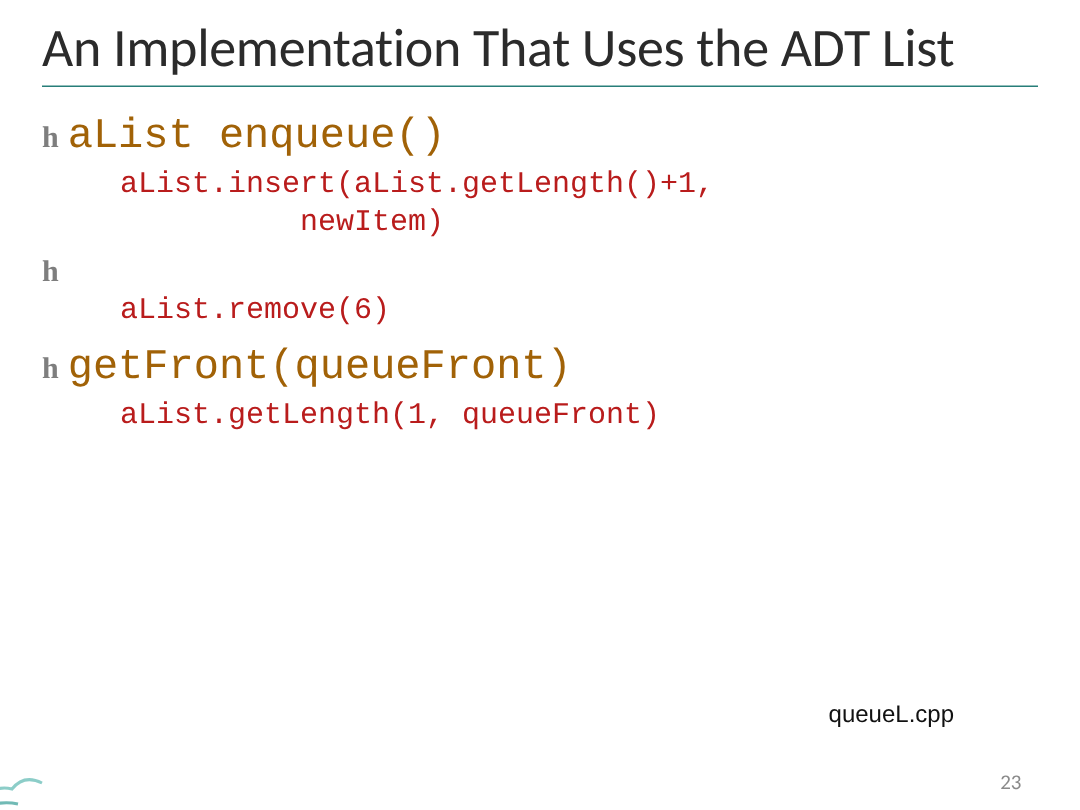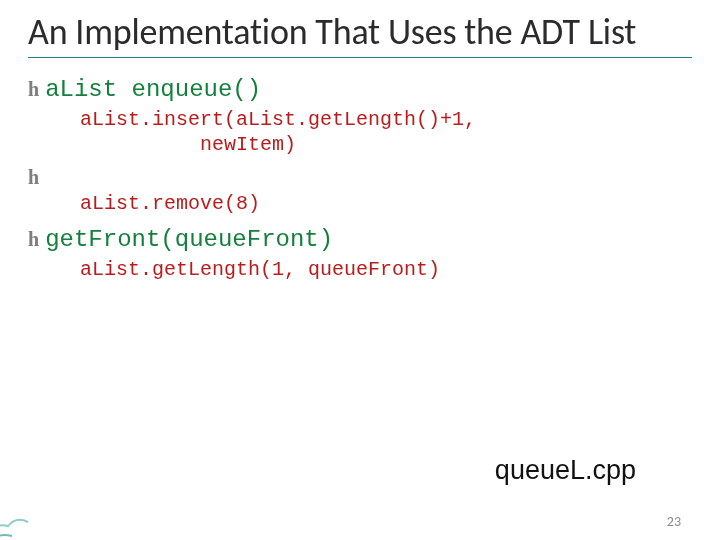--- a/index.html
+++ b/index.html
@@ -41,39 +41,39 @@
   .bullet {
     color: #7e7e7e;
     font-family: "Lucida Calligraphy", cursive;
     font-size: 20px;
     font-weight: bold;
     line-height: 1;
     padding-right: 2px;
   }
   .bullet-text {
     font-family: "Courier New", monospace;
-    font-size: 24px;
-    color: #15803d;
+    font-size: 28px;
+    color: #a16207;
   }
   .sub {
     font-family: "Courier New", monospace;
     font-size: 20px;
     color: #b91c1c;
     margin-left: 52px;
     line-height: 1.25;
     margin-top: 4px;
     margin-bottom: 10px;
     white-space: pre;
   }
   .footer-label {
     position: absolute;
     right: 84px;
     bottom: 54px;
     font-family: Arial, sans-serif;
-    font-size: 27px;
+    font-size: 16px;
     color: #111;
   }
   .page-num {
     position: absolute;
     right: 39px;
     bottom: 10px;
     font-family: Calibri, sans-serif;
     font-size: 14px;
     color: #8a8a8a;
   }
@@ -100,21 +100,21 @@
         <span class="bullet-text">aList enqueue()</span>
       </div>
       <div class="sub">aList.insert(aList.getLength()+1,
           newItem)</div>
     </div>
 
     <div class="item">
       <div class="bullet-line">
         <span class="bullet">h</span>
       </div>
-      <div class="sub">aList.remove(8)</div>
+      <div class="sub">aList.remove(6)</div>
     </div>
 
     <div class="item">
       <div class="bullet-line">
         <span class="bullet">h</span>
         <span class="bullet-text">getFront(queueFront)</span>
       </div>
       <div class="sub">aList.getLength(1, queueFront)</div>
     </div>
 

